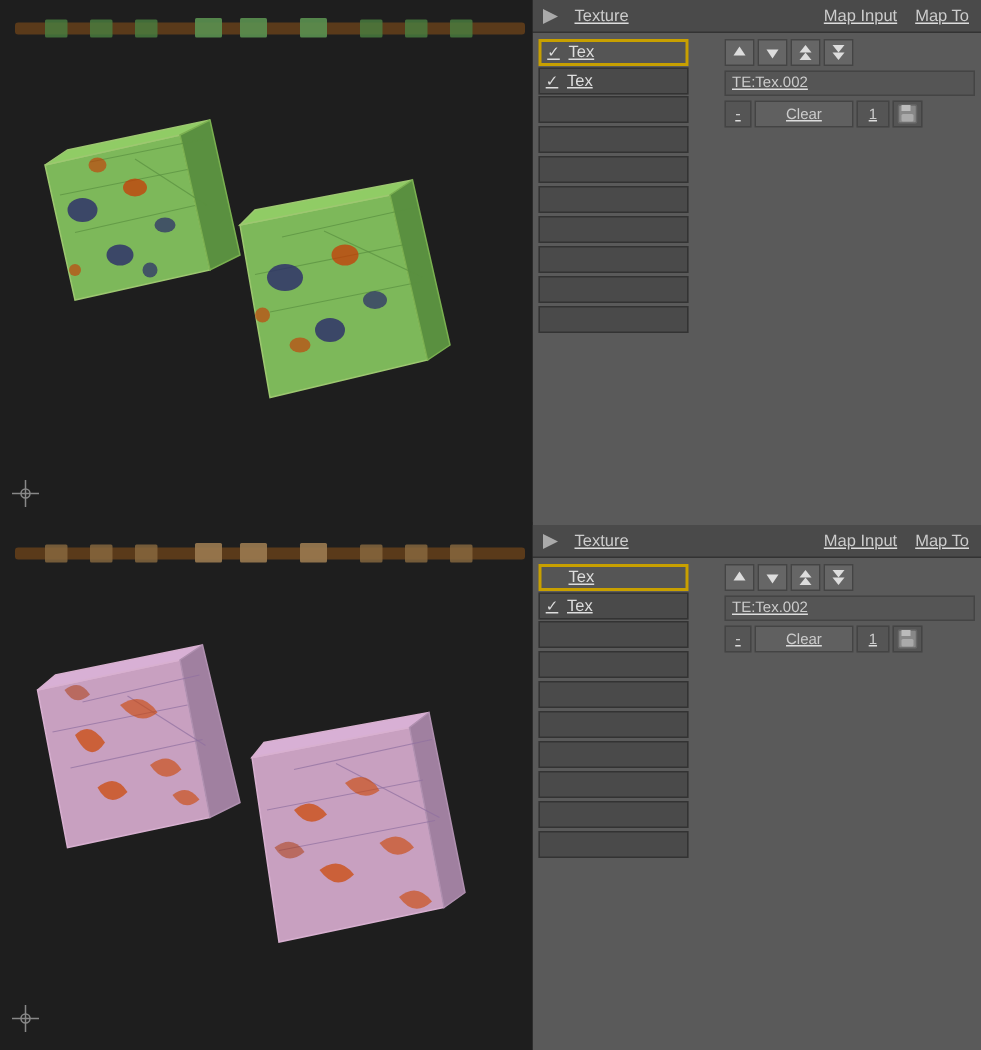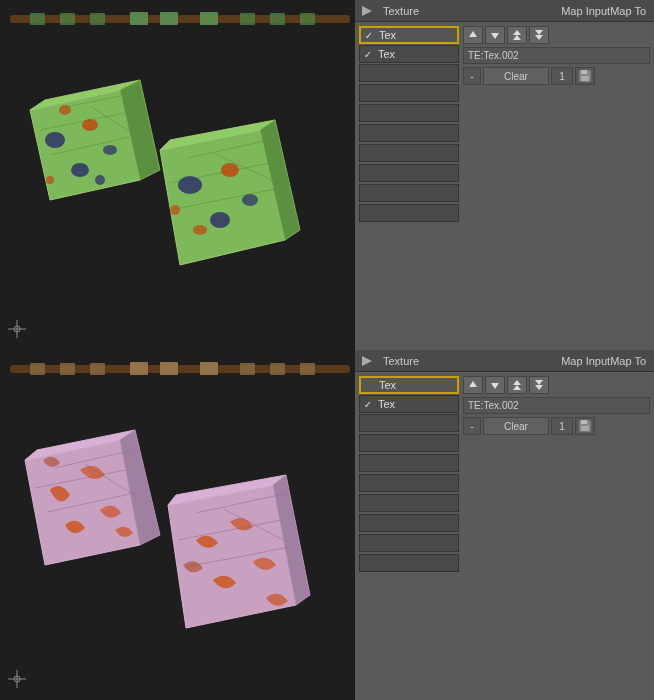--- a/index.html
+++ b/index.html
@@ -44,20 +44,21 @@
       overflow: hidden;
     }
 
     
     .properties-panel {
       width: 299px;
       height: 350px;
       background: #5a5a5a;
       display: flex;
       flex-direction: column;
+      text-decoration: underline;
     }
 
     
     .panel-tabs {
       display: flex;
       height: 22px;
       background: #4a4a4a;
       border-bottom: 1px solid #333;
       align-items: center;
       padding: 0 4px;
@@ -85,21 +86,21 @@
     }
 
     .tab-section {
       font-size: 11px;
       color: #ccc;
       margin-left: auto;
     }
 
     .tab-section-group {
       display: flex;
-      gap: 0;
+      gap: 12px;
       margin-left: auto;
     }
 
     
     .texture-list-area {
       display: flex;
       padding: 4px;
       gap: 4px;
     }
 
@@ -150,20 +151,21 @@
       border: 1px solid #333;
       margin-bottom: 1px;
     }
 
     
     .texture-controls {
       flex: 1;
       display: flex;
       flex-direction: column;
       gap: 3px;
+      margin-left: 20px;
     }
 
     .texture-nav {
       display: flex;
       gap: 2px;
       align-items: center;
     }
 
     .icon-btn {
       width: 20px;

